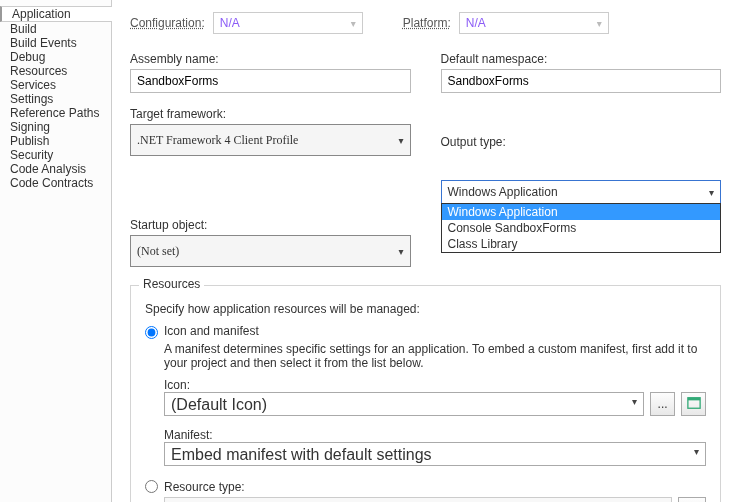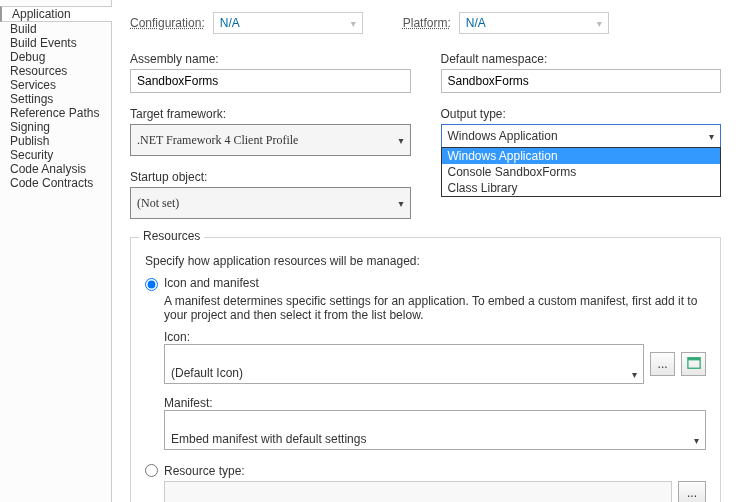--- a/index.html
+++ b/index.html
@@ -48,21 +48,21 @@
     overflow: visible;
     position: relative;
   }
   .top-row { display: flex; gap: 40px; margin-bottom: 18px; }
   .top-col { display: flex; align-items: center; gap: 8px; }
   .label { font-size: 12px; color: #333; }
   .label.dotted { text-decoration: underline; text-decoration-style: dotted; color: #555; }
   .select-disabled {
     border: 1px solid #ccc;
     background: #fff;
-    color: #0369a1;
+    color: #8b5cf6;
     padding: 2px 6px;
     width: 150px;
     height: 22px;
     display: flex;
     align-items: center;
     position: relative;
   }
   .select-disabled::after {
     content: "▾";
     position: absolute;
@@ -166,38 +166,38 @@
     font-size: 12px;
     cursor: pointer;
   }
   .btn-small.iconbtn svg { width: 14px; height: 14px; }
   .resource-file-row { display: flex; align-items: flex-start; gap: 6px; margin-top: 2px; }
   .disabled-text { border: 1px solid #ccc; background: #f8f8f8; height: 24px; flex: 1; }
   .combo-white {
     border: 1px solid #aaa;
     background: #fff;
     padding: 3px 6px;
-    height: 40px;
+    height: 24px;
     width: 100%;
     position: relative;
     font-family: inherit;
-    font-size: 12px;
-    display: flex;
-    align-items: flex-end;
+    font-size: 16px;
+    display: flex;
+    align-items: flex-start;
   }
   .combo-white::after {
     content: "▾";
     position: absolute;
     right: 6px;
     font-size: 10px;
     color: #444;
   }
   .gap-sm { height: 8px; }
   .gap-md { height: 14px; }
-  .rel { position: relative; }
+  .rel { position: relative; margin-top: 28px; }
 </style>
 </head>
 <body>
 
 <div class="main-layout">
   <div class="sidebar">
     <div class="sidebar-item active"><span>Application</span></div>
     <div class="sidebar-item"><span>Build</span></div>
     <div class="sidebar-item"><span>Build Events</span></div>
     <div class="sidebar-item"><span>Debug</span></div>

